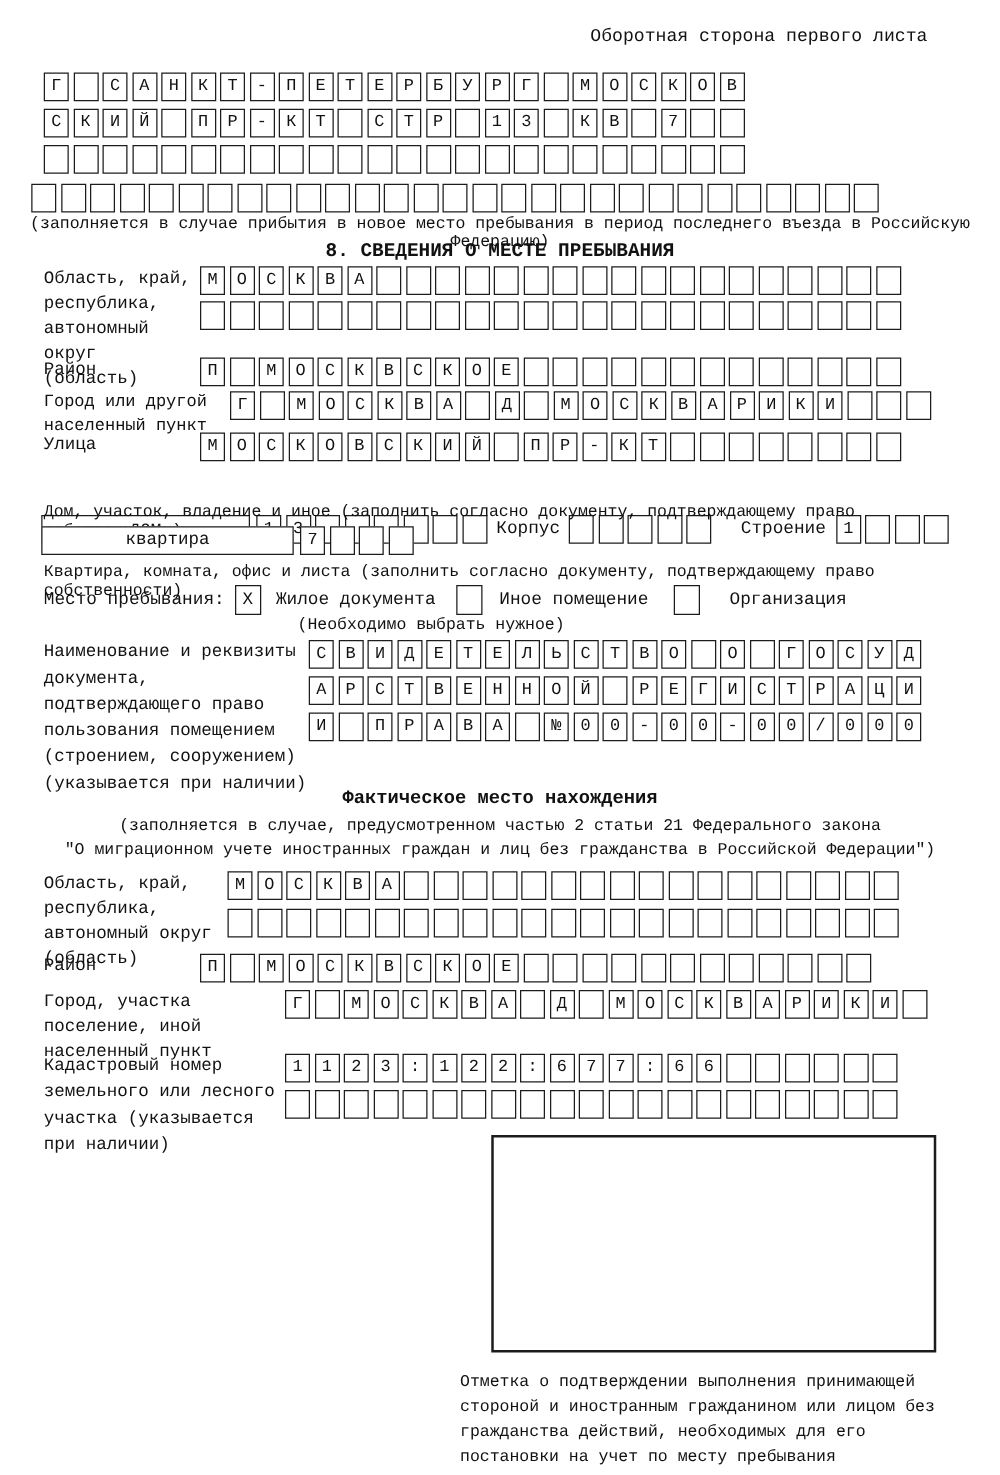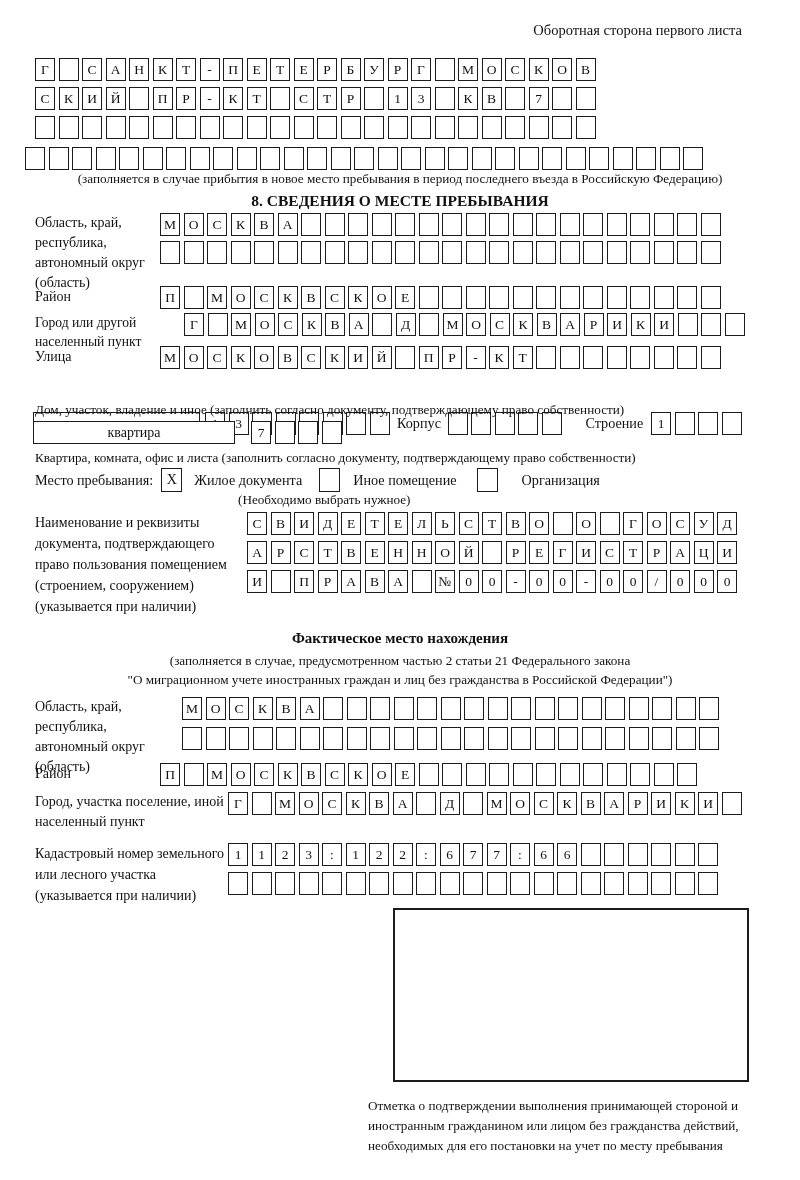--- a/index.html
+++ b/index.html
@@ -1,17 +1,17 @@
 <!DOCTYPE html>
 <html><head>
 <meta charset="utf-8">
 <style>
   html,body{margin:0;padding:0;background:#fff;}
   #page{position:relative;width:800px;height:1180px;background:#fff;
-        font-family:Liberation Serif, serif;color:#111;overflow:hidden;}
+        font-family:Liberation Mono, monospace;color:#111;overflow:hidden;}
   .abs{position:absolute;}
   .lbl{font-size:14px;line-height:21px;}
   .cap{font-size:13.2px;}
   .center{width:800px;text-align:center;left:0;}
   .bold{font-weight:bold;}
   .field{display:flex;align-items:flex-start;}
   .field .lbl{flex:none;}
   .cellgrid{display:flex;flex-direction:column;gap:5px;}
   .cells{display:flex;}
   .cell{flex:none;width:18px;height:21px;border:1.5px solid #1c1c1c;margin-right:3.5px;
@@ -319,21 +319,21 @@
     <div class="cells">
         <div class="cell">1</div>
         <div class="cell"></div>
         <div class="cell"></div>
         <div class="cell"></div>
       </div>
   </div>
   <div class="abs cap" style="top:402px;left:35px;">Дом, участок, владение и иное (заполнить согласно документу, подтверждающему право собственности)</div>
 
   <div class="abs field" style="top:421px;left:33px;align-items:center;">
-    <div class="widebox" style="width:200px;margin-right:16px;">квартира</div>
+    <div class="widebox" style="width:200px;margin-right:5px;">квартира</div>
     <div class="cells">
         <div class="cell">7</div>
         <div class="cell"></div>
         <div class="cell"></div>
         <div class="cell"></div>
       </div>
   </div>
   <div class="abs cap" style="top:450px;left:35px;">Квартира, комната, офис и листа (заполнить согласно документу, подтверждающему право собственности)</div>
 
   <div class="abs field" style="top:468px;left:35px;align-items:center;">

